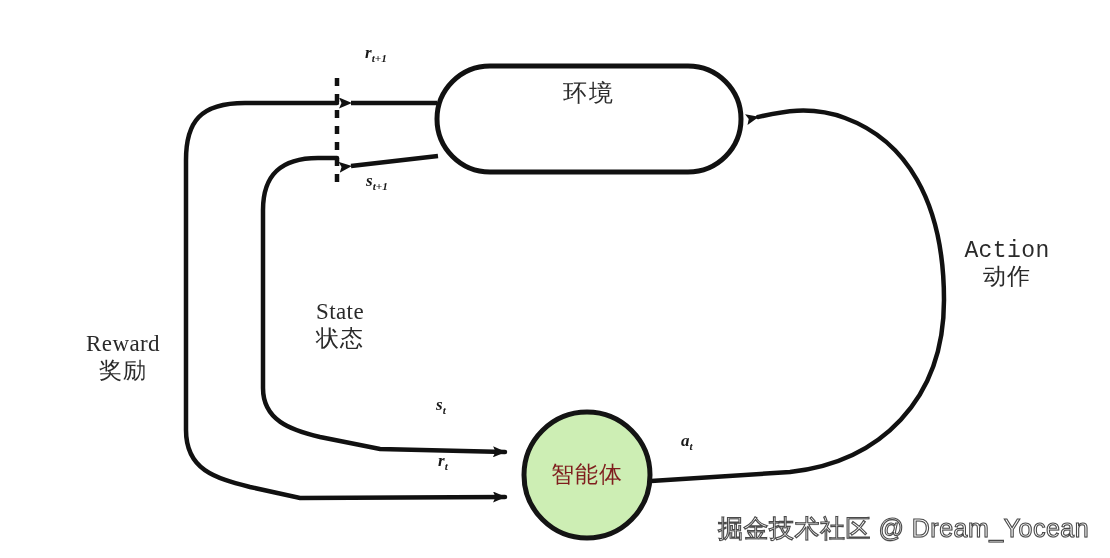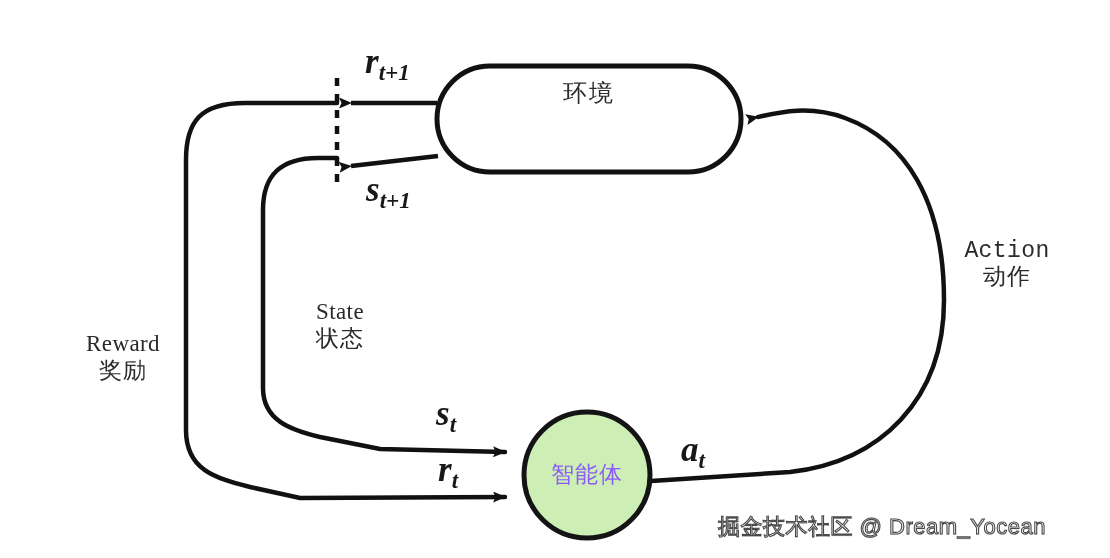--- a/index.html
+++ b/index.html
@@ -39,21 +39,21 @@
     display: block;
     font-size: 23px;
     letter-spacing: 1px;
   }
   .math {
     position: absolute;
     color: #181818;
     font-family: "Liberation Serif", "DejaVu Serif", serif;
     font-style: italic;
     font-weight: 700;
-    font-size: 35px;
+    font-size: 17px;
     white-space: nowrap;
     line-height: 1;
   }
   .math sub {
     font-size: 0.66em;
     font-style: italic;
     font-weight: 700;
     vertical-align: -0.32em;
     letter-spacing: 0;
   }
@@ -77,28 +77,28 @@
     letter-spacing: 2px;
   }
   #agent-label {
     position: absolute;
     left: 524px;
     top: 459px;
     width: 126px;
     text-align: center;
     font-size: 23px;
     letter-spacing: 1px;
-    color: #8b5cf6;
+    color: #7f1d1d;
     font-family: "Liberation Serif", "DejaVu Serif", serif;
   }
   #watermark-main {
     position: absolute;
     left: 718px;
     top: 512px;
-    font-size: 22px;
+    font-size: 25px;
     letter-spacing: 0.5px;
     color: #ffffff;
     -webkit-text-stroke: 1.1px #4a4a4a;
     text-shadow: 0 1px 0 #d8d8d8;
     white-space: nowrap;
     font-family: "Liberation Sans", "DejaVu Sans", sans-serif;
   }
   #watermark-sub {
     position: absolute;
     left: 762px;

